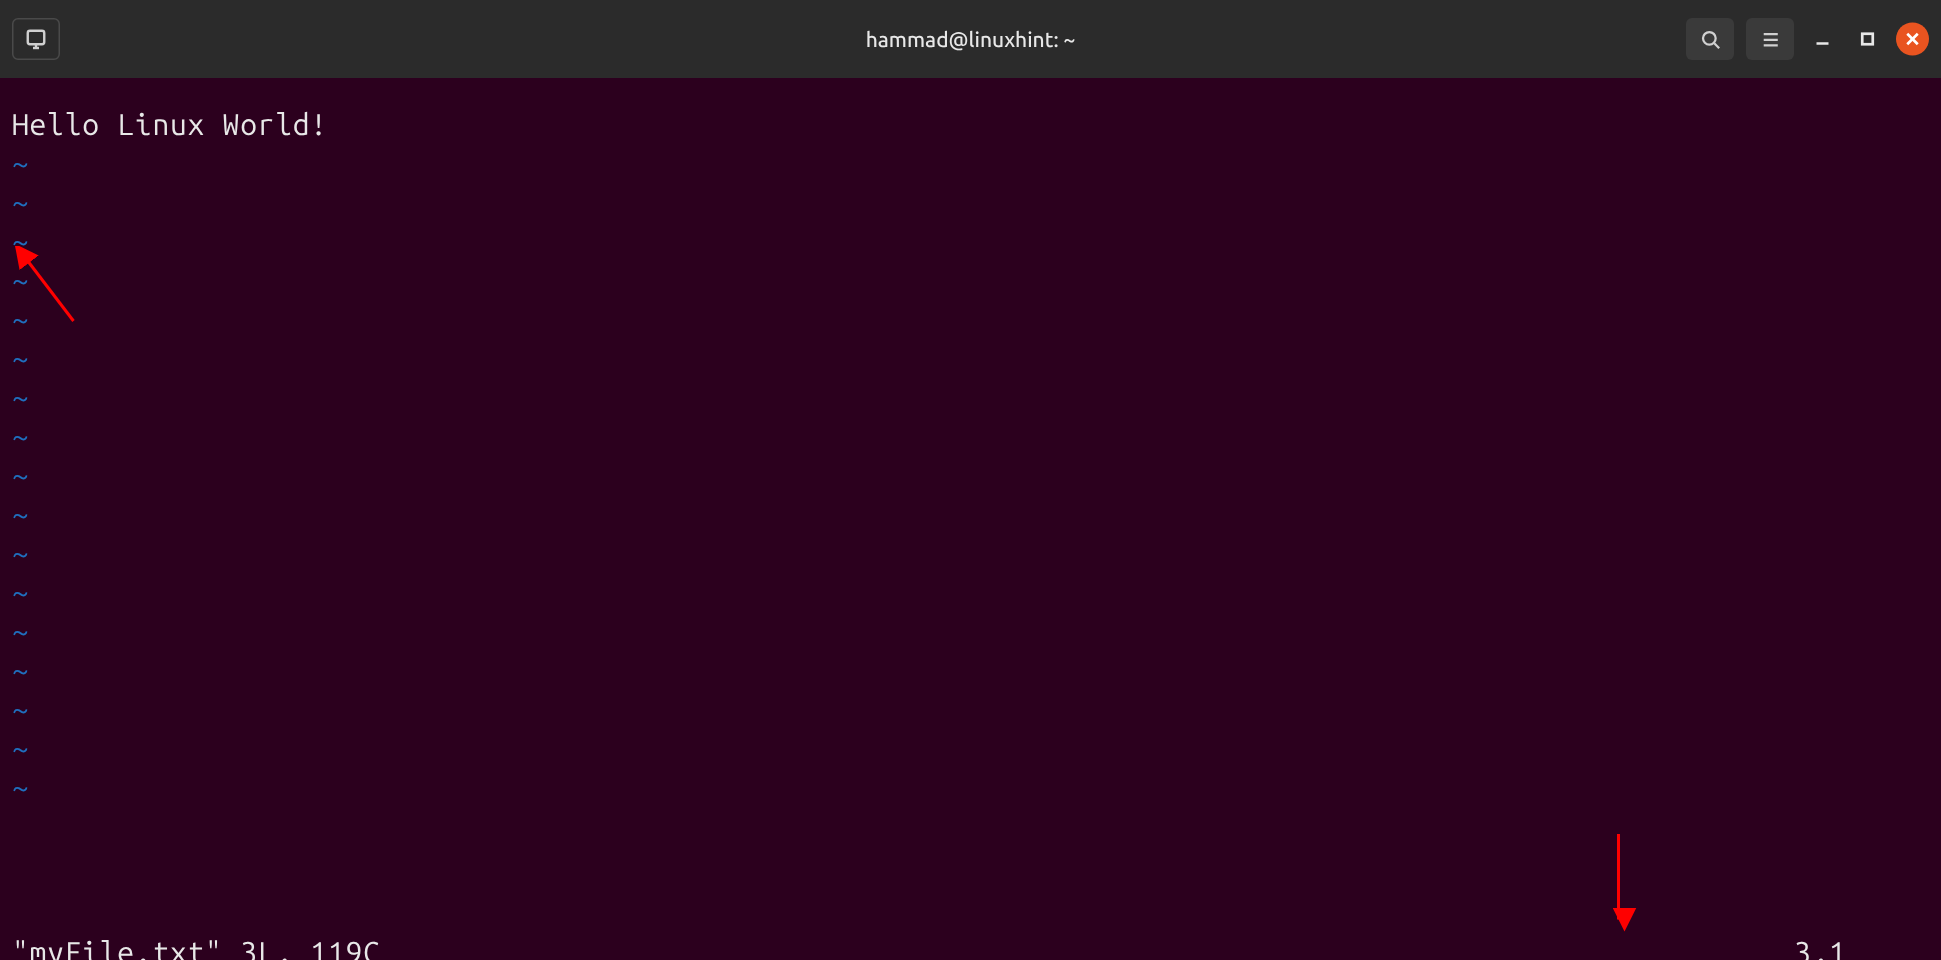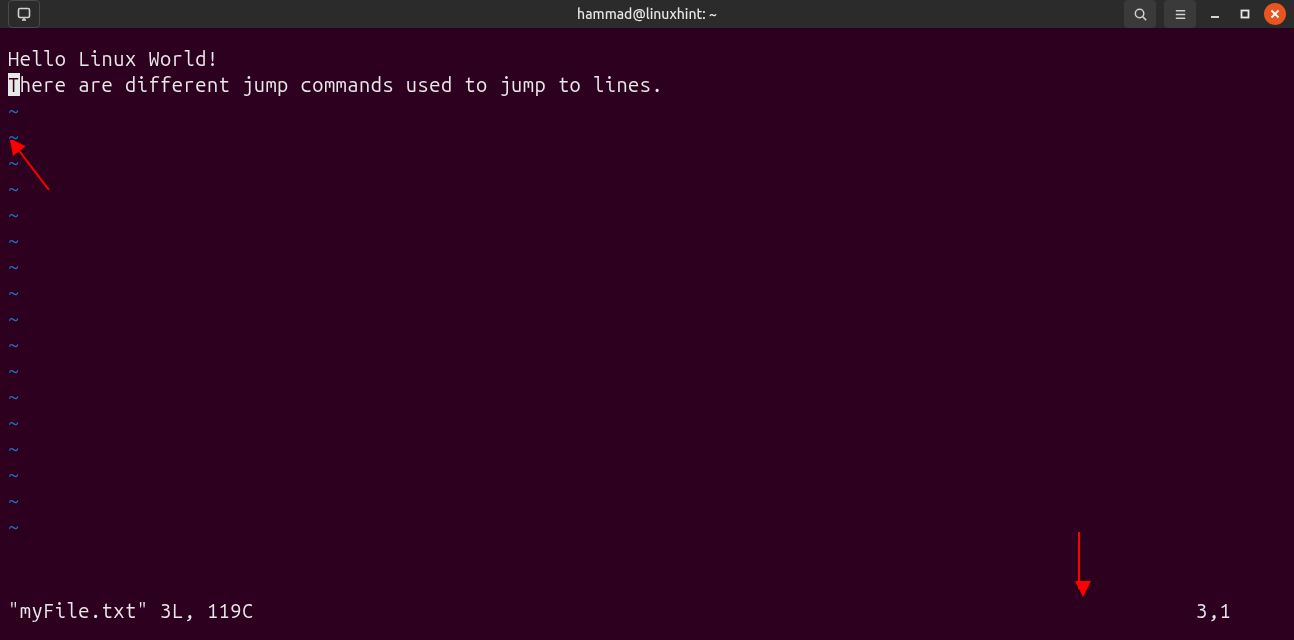--- a/index.html
+++ b/index.html
@@ -8,21 +8,21 @@
       box-sizing: border-box;
     }
     body {
       width: 1294px;
       height: 640px;
       background: #2c001e;
       font-family: "Ubuntu Mono", "DejaVu Sans Mono", monospace;
       overflow: hidden;
     }
     .titlebar {
-      height: 28px;
+      height: 52px;
       background: #2b2b2b;
       display: flex;
       align-items: center;
       justify-content: space-between;
       padding: 0 8px;
     }
     .titlebar-left {
       display: flex;
       align-items: center;
     }
@@ -201,21 +201,20 @@
       <svg viewBox="0 0 10 10">
         <line x1="1.5" y1="1.5" x2="8.5" y2="8.5"></line>
         <line x1="8.5" y1="1.5" x2="1.5" y2="8.5"></line>
       </svg>
     </div>
   </div>
 </div>
 
 <div class="terminal">
   <div class="text-line">Hello Linux World!</div>
-  <div class="text-line"><span class="cursor-char">T</span><span>here are different jump commands used to jump to lines.</span></div>
   <div class="tilde-lines">
     <div class="text-line">~</div>
     <div class="text-line">~</div>
     <div class="text-line">~</div>
     <div class="text-line">~</div>
     <div class="text-line">~</div>
     <div class="text-line">~</div>
     <div class="text-line">~</div>
     <div class="text-line">~</div>
     <div class="text-line">~</div>

